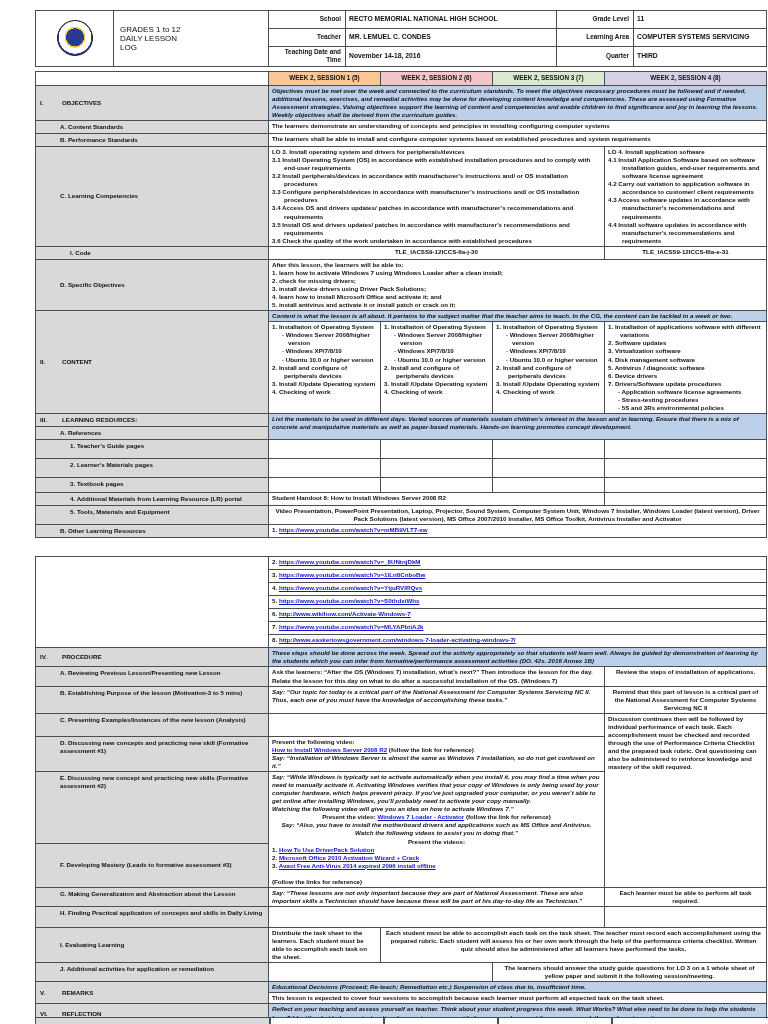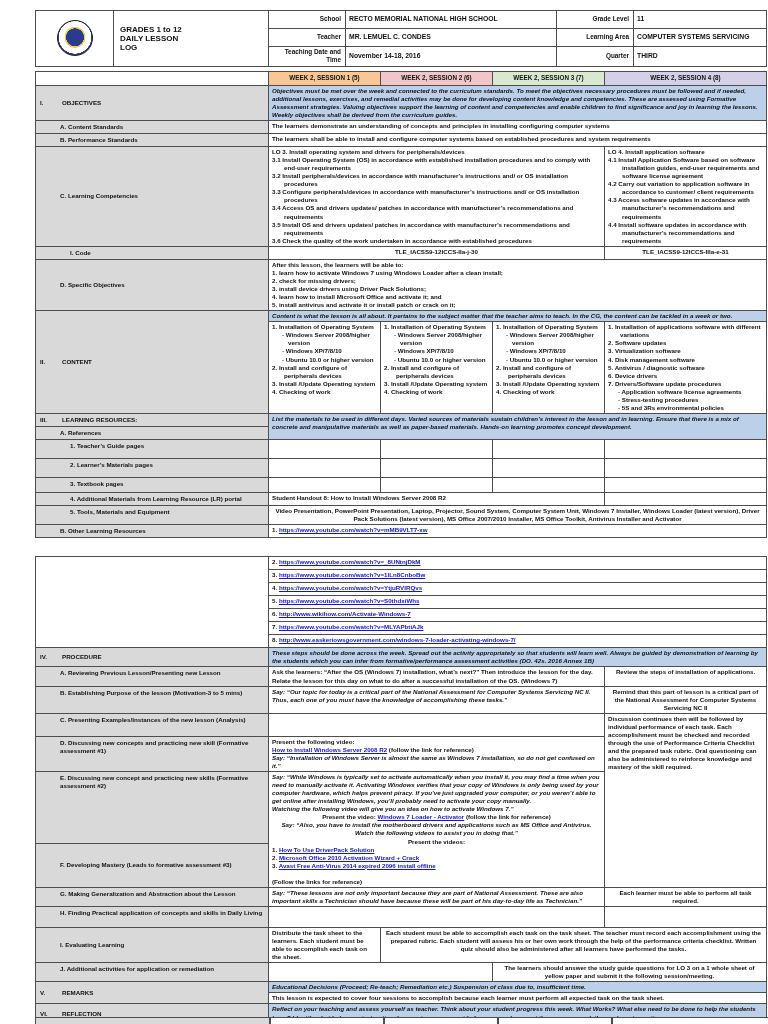--- a/index.html
+++ b/index.html
@@ -12,21 +12,21 @@
   .sheet{margin-left:35px;margin-right:2px;}
   .page1{padding-top:10px;}
   table{border-collapse:collapse;table-layout:fixed;width:731px;}
   td{border:1px solid #4d4d4d;vertical-align:top;padding:1px 3px;font-size:6.2px;line-height:1.3;font-weight:bold;word-wrap:break-word;}
   
   .hdr td{height:15px;}
   .logocell{text-align:center;vertical-align:middle;}
   .logo{width:34px;height:34px;margin:1px auto;border-radius:50%;
     background:radial-gradient(circle at 50% 48%, #2a3b8f 0 36%, #f3cd4b 37% 42%, #ffffff 43% 66%, #2a3b8f 67% 74%, #ffffff 75%);
     border:1px solid #222;}
-  .titlecell{vertical-align:middle;font-size:8px;font-weight:bold;white-space:pre-line;line-height:1.15;padding-left:6px;}
+  .titlecell{vertical-align:middle;font-size:8px;font-weight:normal;white-space:pre-line;line-height:1.15;padding-left:6px;}
   .hl{text-align:right;font-size:6.4px;padding-right:4px;vertical-align:middle;}
   .hv{font-size:6.8px;vertical-align:middle;}
   .gap{height:4px;}
   
   .wk{text-align:center;vertical-align:middle;font-size:6.3px;height:11px;}
   .lbl{background:#d9d9d9;font-size:6.2px;padding:2px 2px 2px 4px;}
   .lbl .num{display:inline-block;width:22px;}
   .ind1{padding-left:24px;}
   .ind2{padding-left:48px;text-indent:-14px;}
   .blue{background:#bdd0e9;font-style:italic;}

